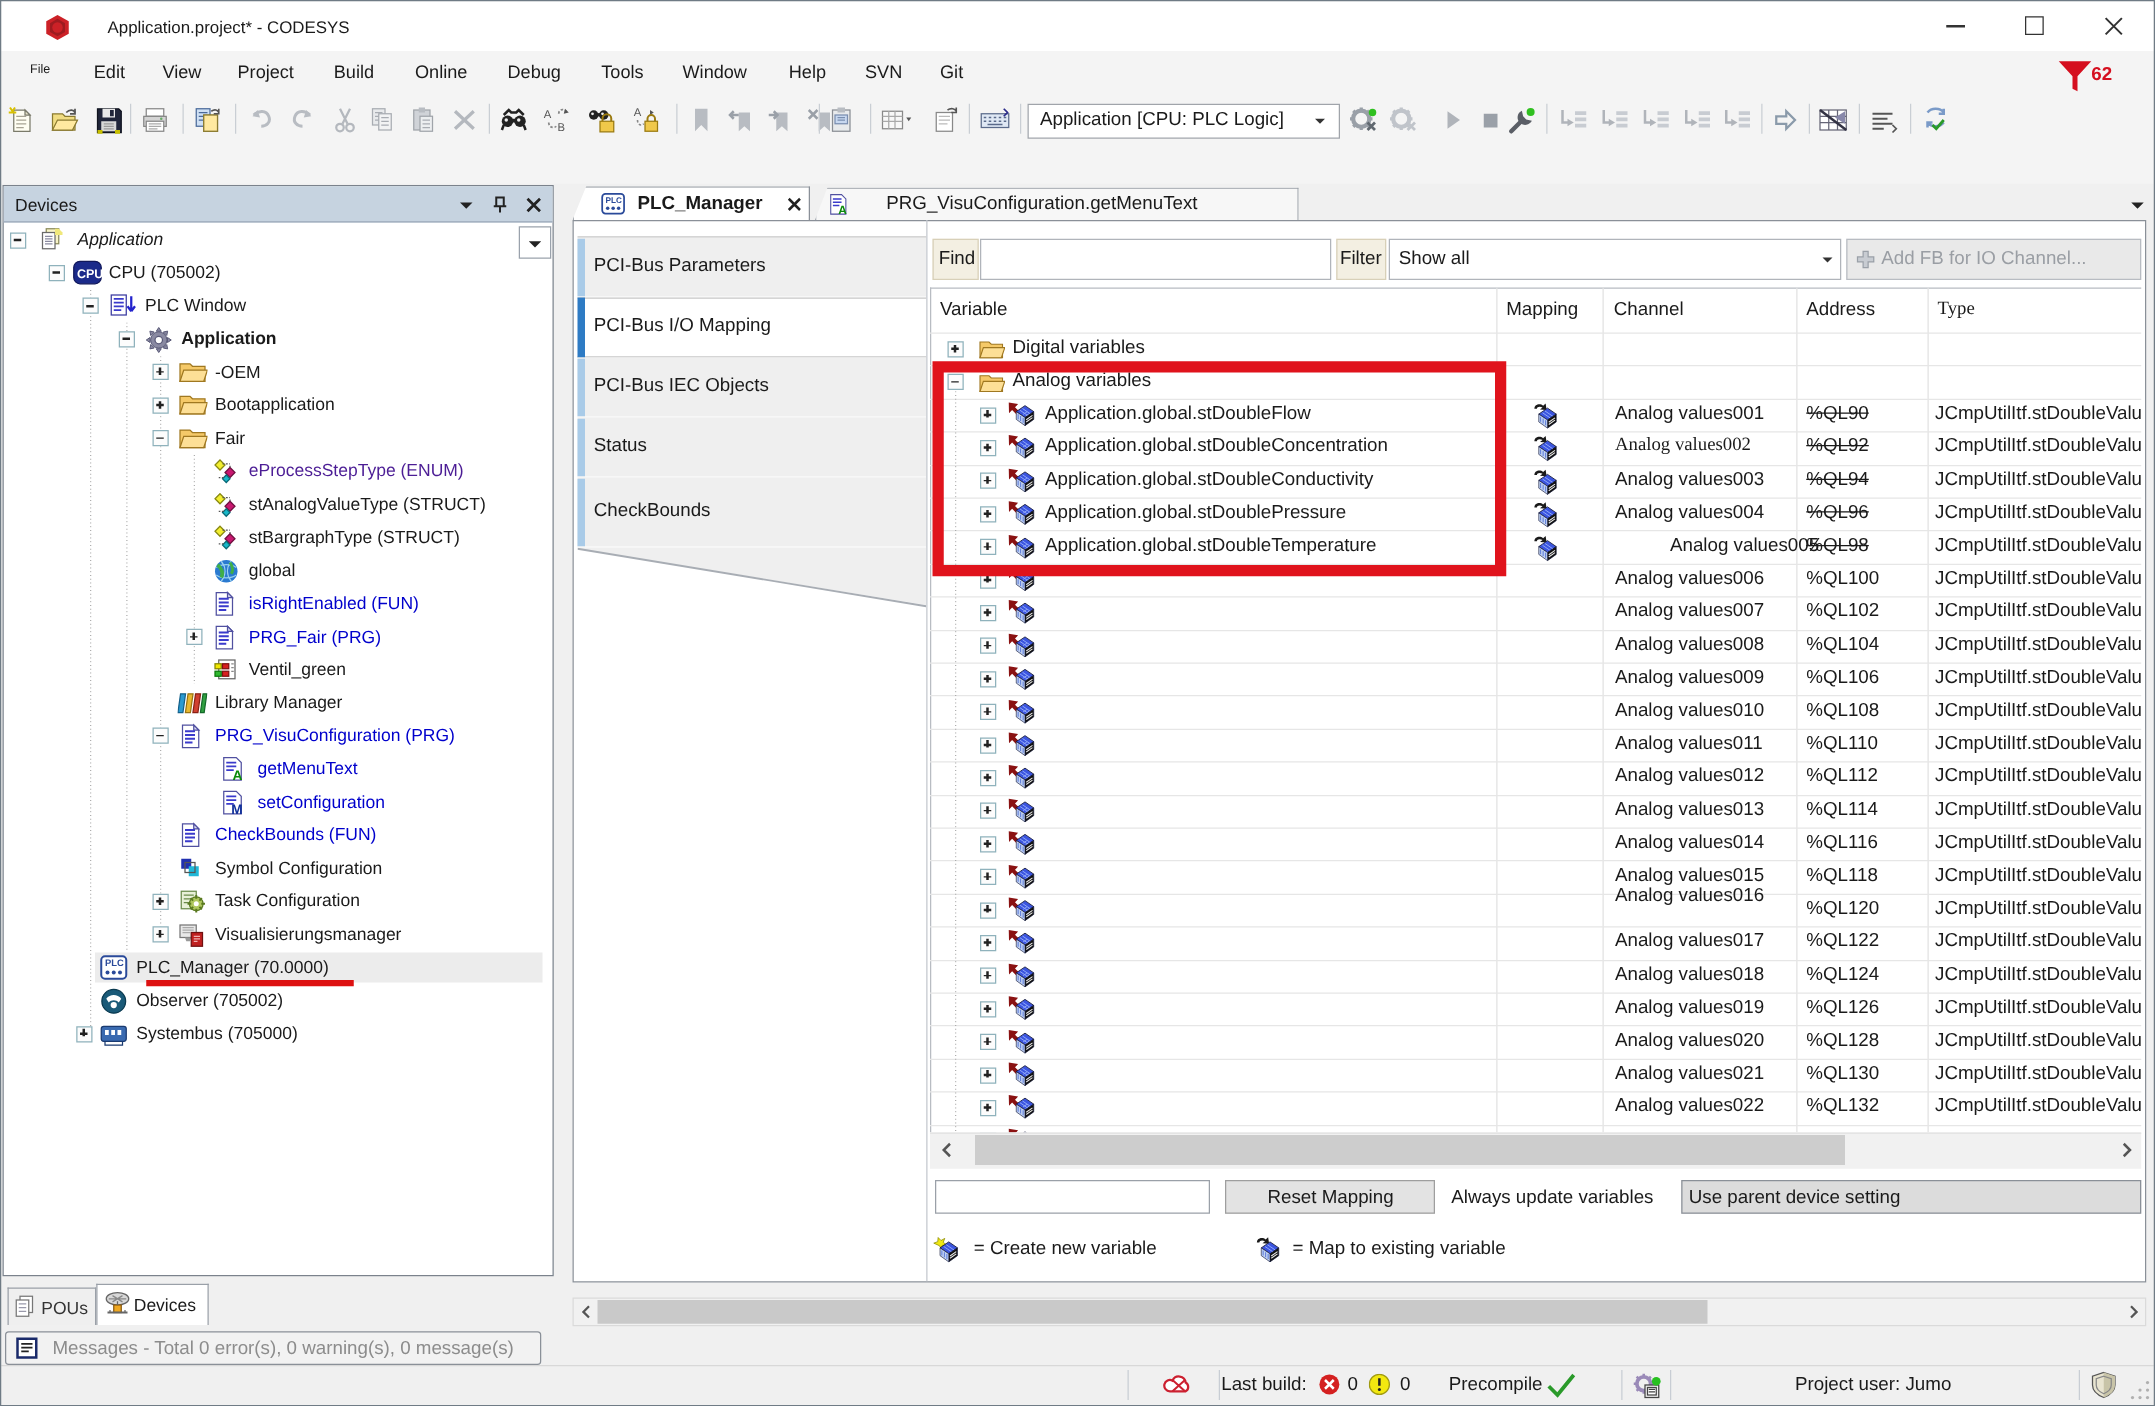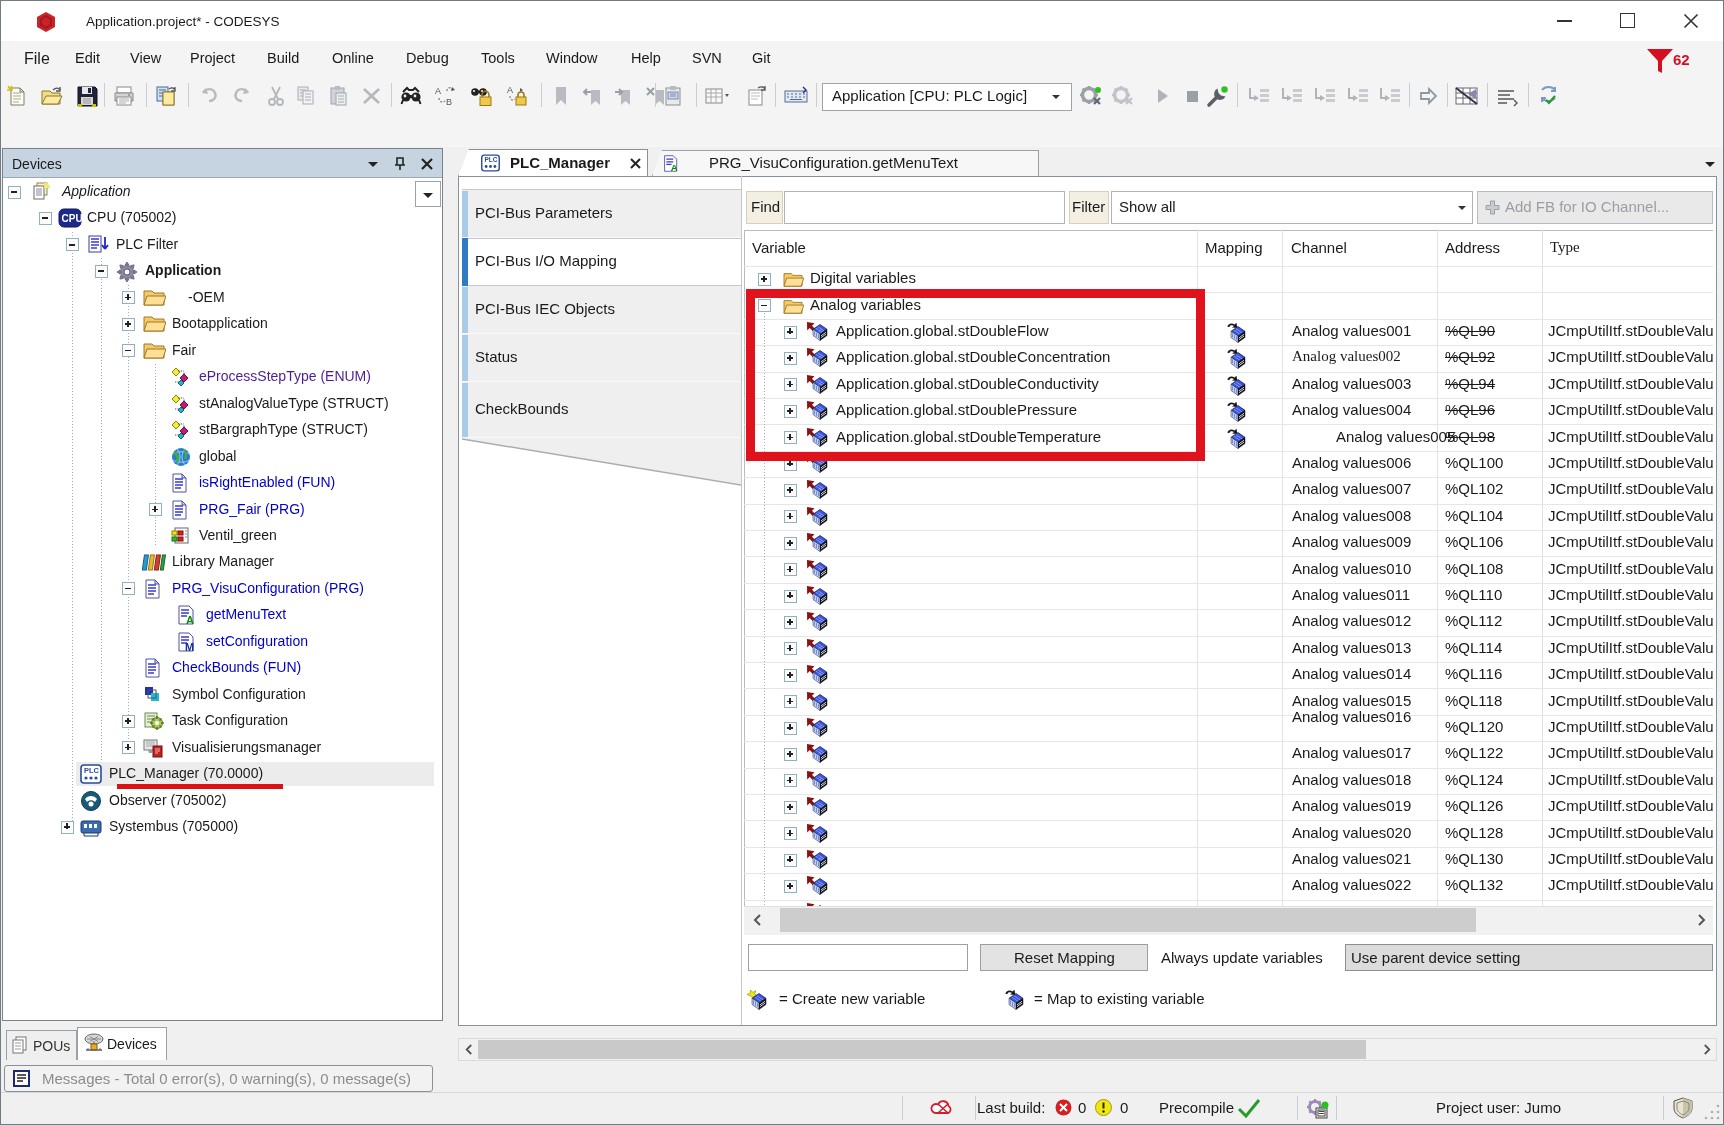--- a/index.html
+++ b/index.html
@@ -20,21 +20,21 @@
  <circle cx="12" cy="12" r="4.2" fill="#cc2127"></circle>
 </svg>
 <div class="txt" style="left:86px;top:14px;font-size:13.5px;">Application.project* - CODESYS</div>
 <div class="abs" style="left:1557px;top:20px;width:15px;height:2px;background:#333;"></div>
 <div class="abs" style="left:1620px;top:13px;width:15px;height:15px;border:1.5px solid #333;box-sizing:border-box;"></div>
 <svg class="abs" style="left:1683px;top:13px" width="16" height="16" viewBox="0 0 16 16">
  <path d="M1.5 1.5 L14.5 14.5 M14.5 1.5 L1.5 14.5" stroke="#333" stroke-width="1.6"></path>
 </svg>
 
 <div class="abs" style="left:1px;top:41px;width:1722px;height:35px;background:#f4f4f4;"></div>
-<div class="txt" style="left:24px;top:50px;font-size:16px;">File</div>
+<div class="txt" style="left:24px;top:50px;font-size:10px;">File</div>
 <div class="txt" style="left:75px;top:50px;font-size:14.5px;">Edit</div>
 <div class="txt" style="left:130px;top:50px;font-size:14.5px;">View</div>
 <div class="txt" style="left:190px;top:50px;font-size:14.5px;">Project</div>
 <div class="txt" style="left:267px;top:50px;font-size:14.5px;">Build</div>
 <div class="txt" style="left:332px;top:50px;font-size:14.5px;">Online</div>
 <div class="txt" style="left:406px;top:50px;font-size:14.5px;">Debug</div>
 <div class="txt" style="left:481px;top:50px;font-size:14.5px;">Tools</div>
 <div class="txt" style="left:546px;top:50px;font-size:14.5px;">Window</div>
 <div class="txt" style="left:631px;top:50px;font-size:14.5px;">Help</div>
 <div class="txt" style="left:692px;top:50px;font-size:14.5px;">SVN</div>
@@ -313,36 +313,36 @@
       <rect x="2" y="2" width="22" height="18" rx="5" fill="#1b2a8a" stroke="#10175a"></rect>
       <text x="4.5" y="15" font-size="10" font-weight="bold" fill="#fff" font-family="Liberation Sans">CPU</text>
     </svg></div>
 <div class="txt" style="left:87px;top:209px;color:#1a1a1a;">CPU (705002)</div>
 <div class="abs" style="left:66px;top:238.42000000000002px;width:13px;height:13px;background:#fcfcfc;border:1px solid #8fb2bc;box-sizing:border-box;"></div><div class="abs" style="left:68.5px;top:243.92000000000002px;width:6px;height:1.6px;background:#222;"></div>
 <div class="abs" style="left:86px;top:234px;"><svg width="24" height="22" viewBox="0 0 24 22">
       <rect x="3" y="2" width="12" height="16" fill="#fff" stroke="#3a3aa0"></rect>
       <path d="M5 5h8M5 8h8M5 11h8M5 14h6" stroke="#3a3acc" stroke-width="1.4"></path>
       <path d="M19 3v12M19 15l-3-4M19 15l3-4" stroke="#2222cc" stroke-width="1.8" fill="none"></path>
     </svg></div>
-<div class="txt" style="left:116px;top:236px;color:#1a1a1a;">PLC Filter</div>
+<div class="txt" style="left:116px;top:236px;color:#1a1a1a;">PLC Window</div>
 <div class="abs" style="left:95px;top:264.88px;width:13px;height:13px;background:#fcfcfc;border:1px solid #8fb2bc;box-sizing:border-box;"></div><div class="abs" style="left:97.5px;top:270.38px;width:6px;height:1.6px;background:#222;"></div>
 <div class="abs" style="left:115px;top:260px;"><svg width="24" height="24" viewBox="0 0 24 24">
       <g fill="#8a8aa2" stroke="#5a5a78" stroke-width="0.8">
         <path d="M12 2l2 3h-4zM12 22l-2-3h4zM2 12l3-2v4zM22 12l-3 2v-4zM4.9 4.9l3.5 0.7-2.8 2.8zM19.1 19.1l-3.5-.7 2.8-2.8zM19.1 4.9l-.7 3.5-2.8-2.8zM4.9 19.1l.7-3.5 2.8 2.8z"></path>
         <circle cx="12" cy="12" r="6.5"></circle>
       </g>
       <circle cx="12" cy="12" r="3" fill="#fff" stroke="#5a5a78"></circle>
     </svg></div>
 <div class="txt" style="left:145px;top:262px;color:#1a1a1a;font-weight:bold;">Application</div>
 <div class="abs" style="left:122px;top:291.34000000000003px;width:13px;height:13px;background:#fcfcfc;border:1px solid #8fb2bc;box-sizing:border-box;"></div><div class="abs" style="left:124.5px;top:296.84000000000003px;width:6px;height:1.6px;background:#222;"></div><div class="abs" style="left:127.2px;top:294.14000000000004px;width:1.6px;height:6px;background:#222;"></div>
 <div class="abs" style="left:142px;top:287px;"><svg width="24" height="20" viewBox="0 0 24 20">
       <path d="M2 4h8l2 2h10v12H2z" fill="#f5c968" stroke="#a07820"></path>
       <path d="M2 18l3-9h19l-3 9z" fill="#fddf96" stroke="#a07820"></path>
     </svg></div>
-<div class="txt" style="left:172px;top:289px;color:#1a1a1a;margin-left:16px;">-OEM</div>
+<div class="txt" style="left:172px;top:289px;color:#1a1a1a;">-OEM</div>
 <div class="abs" style="left:122px;top:317.8px;width:13px;height:13px;background:#fcfcfc;border:1px solid #8fb2bc;box-sizing:border-box;"></div><div class="abs" style="left:124.5px;top:323.3px;width:6px;height:1.6px;background:#222;"></div><div class="abs" style="left:127.2px;top:320.6px;width:1.6px;height:6px;background:#222;"></div>
 <div class="abs" style="left:142px;top:313px;"><svg width="24" height="20" viewBox="0 0 24 20">
       <path d="M2 4h8l2 2h10v12H2z" fill="#f5c968" stroke="#a07820"></path>
       <path d="M2 18l3-9h19l-3 9z" fill="#fddf96" stroke="#a07820"></path>
     </svg></div>
 <div class="txt" style="left:172px;top:315px;color:#1a1a1a;">Bootapplication</div>
 <div class="abs" style="left:122px;top:344.26px;width:13px;height:13px;background:#fcfcfc;border:1px solid #8fb2bc;box-sizing:border-box;"></div><div class="abs" style="left:124.5px;top:349.76px;width:6px;height:1.6px;background:#222;"></div>
 <div class="abs" style="left:142px;top:340px;"><svg width="24" height="20" viewBox="0 0 24 20">
       <path d="M2 4h8l2 2h10v12H2z" fill="#f5c968" stroke="#a07820"></path>
       <path d="M2 18l3-9h19l-3 9z" fill="#fddf96" stroke="#a07820"></path>

